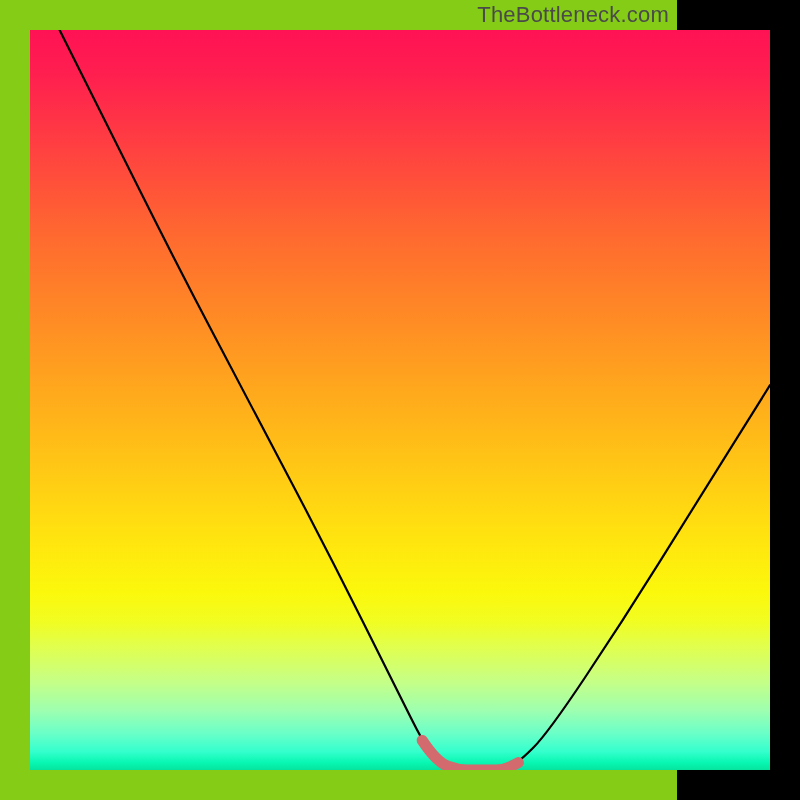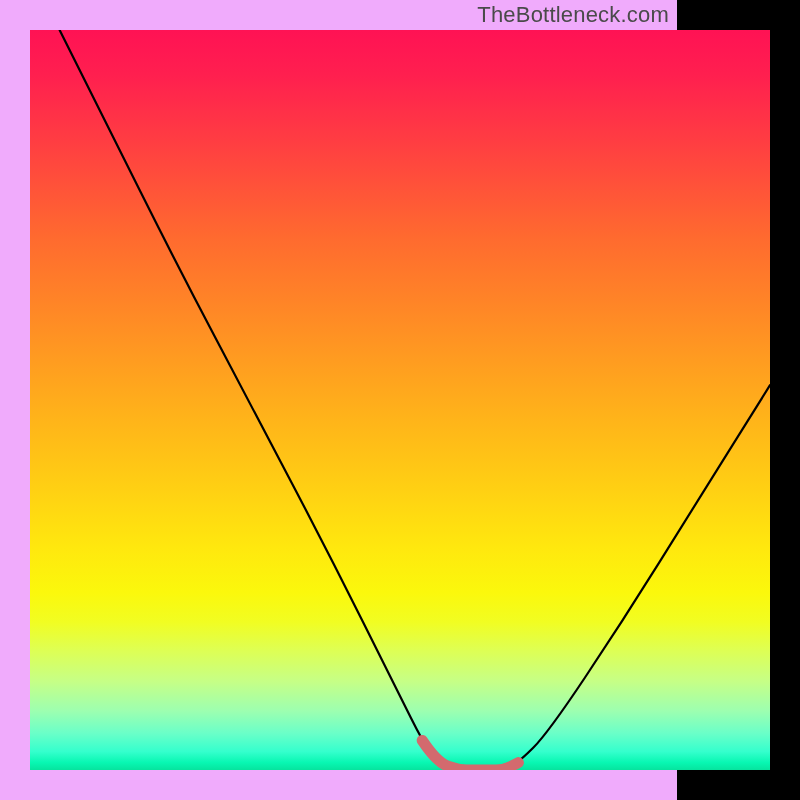--- a/index.html
+++ b/index.html
@@ -8,21 +8,21 @@
     width: 800px;
     height: 800px;
     overflow: hidden;
     background: #000;
     font-family: Arial, Helvetica, sans-serif;
   }
   .frame {
     position: relative;
     width: 677px;
     height: 800px;
-    background: #f0abfc;
+    background: #84cc16;
   }
   .watermark {
     position: absolute;
     top: 2px;
     right: 8px;
     color: #4a4a4a;
     font-size: 22px;
     font-weight: 500;
     letter-spacing: 0.2px;
     z-index: 10;

